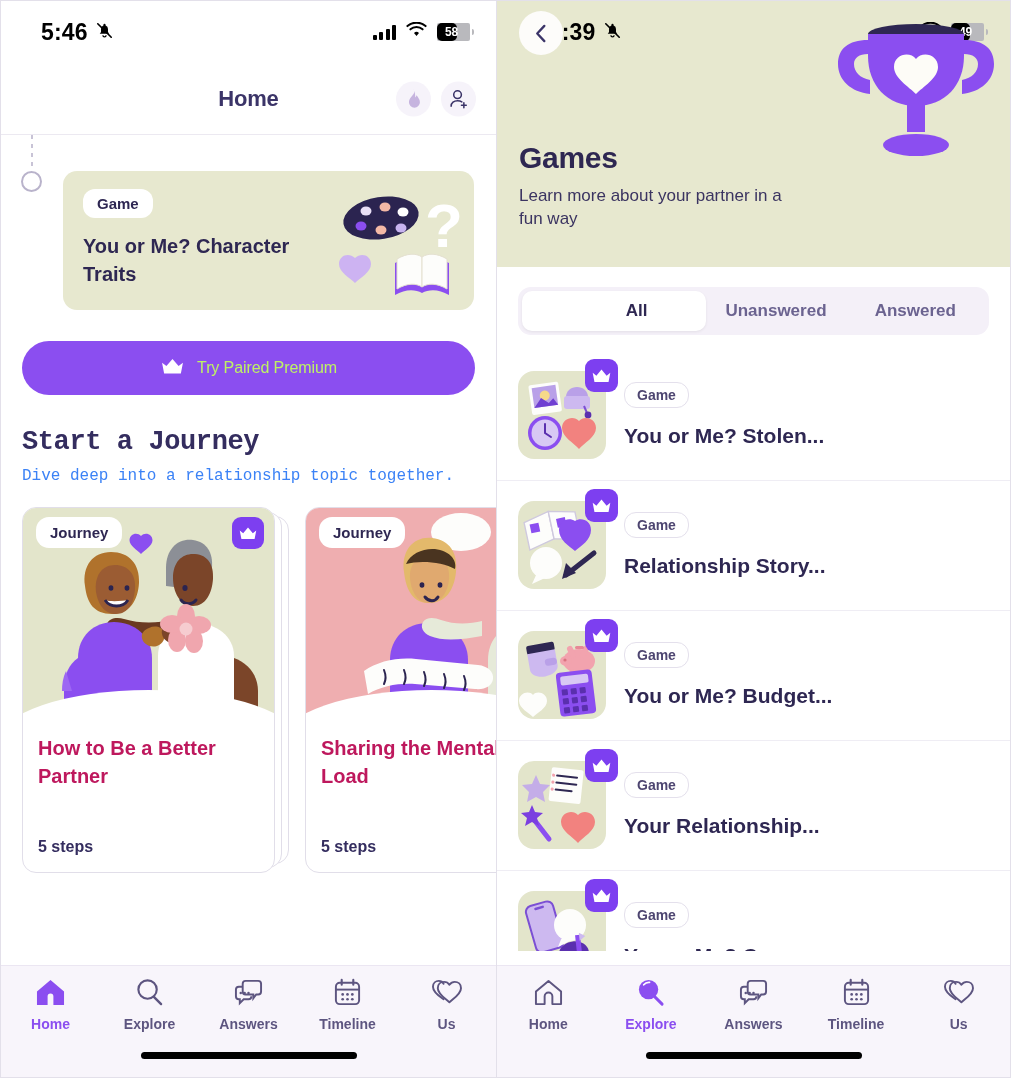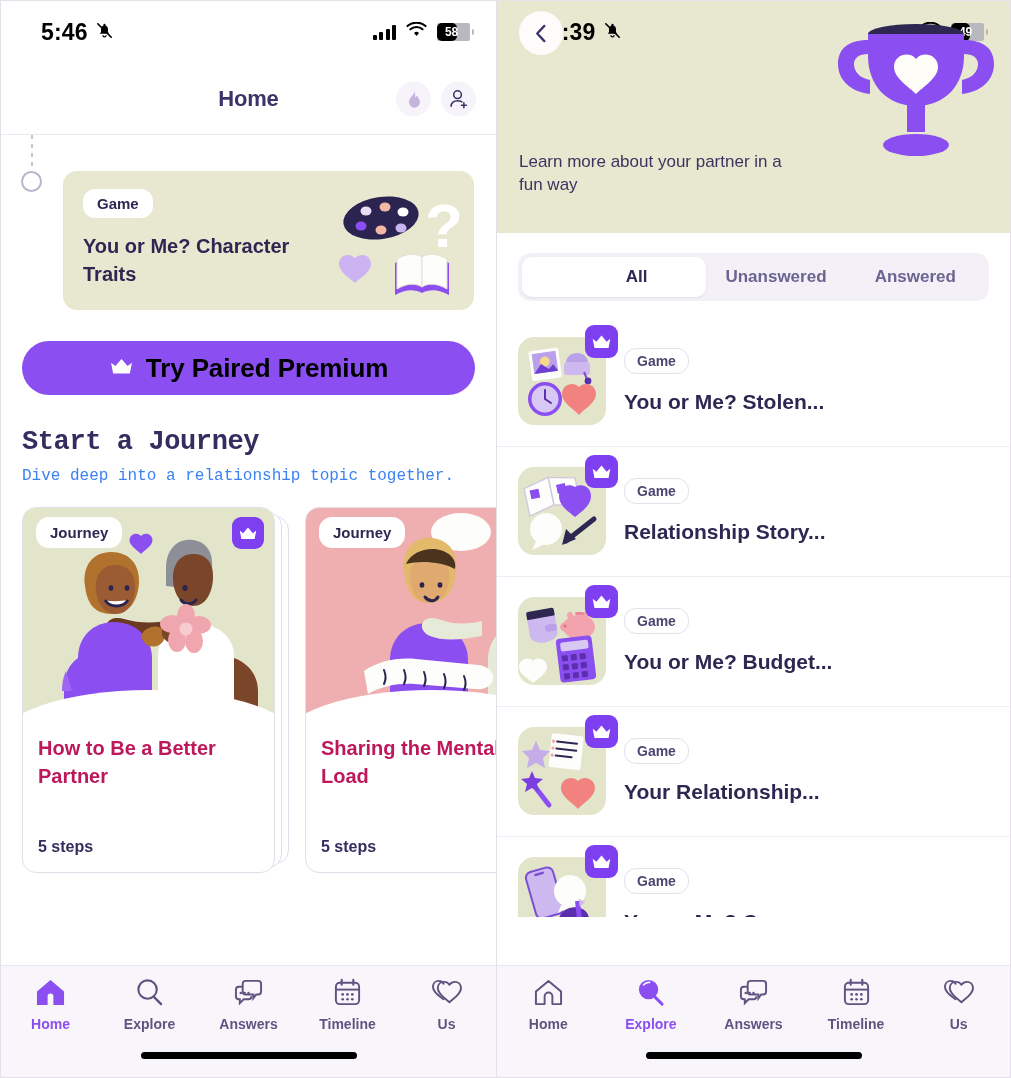--- a/index.html
+++ b/index.html
@@ -142,21 +142,21 @@
   
   .premium-btn {
     margin: 31px 21px 0;
     height: 54px;
     border-radius: 27px;
     background: #8b4ef0;
     display: flex; align-items: center; justify-content: center;
     gap: 12px;
   }
   .premium-label {
-    font-size: 26px; font-weight: 700; color: #000000;
+    font-size: 16px; font-weight: 400; color: #bef264;
     letter-spacing: -.1px;
   }
 
   
   .section {
     padding: 32px 21px 0;
     font-family: Liberation Mono, monospace;
   }
   .section-title {
     font-size: 27px; font-weight: 700; color: #342d5f;
@@ -644,20 +644,21 @@
         <ellipse cx="84" cy="13" rx="48" ry="10" fill="#2e2752"></ellipse>
         <path d="M36 13h96v22c0 29-19 50-48 50S36 64 36 35V13z" fill="#8b4ef0"></path>
         <path d="M36 19C16 19 6 28 6 43c0 16 13 28 32 30v-14c-10-2-16-8-16-16 0-6 5-10 14-10V19z" fill="#8b4ef0"></path>
         <path d="M132 19c20 0 30 9 30 24 0 16-13 28-32 30V59c10-2 16-8 16-16 0-6-5-10-14-10V19z" fill="#8b4ef0"></path>
         <path d="M75 83h18v28H75z" fill="#8b4ef0"></path>
         <ellipse cx="84" cy="124" rx="33" ry="11" fill="#8b4ef0"></ellipse>
         <path d="M84 38c-6-8-22-5-22 8 0 11 15 20 22 27 7-7 22-16 22-27 0-13-16-16-22-8z" fill="#fdfcf7"></path>
       </svg>
 
       <div class="hero-text">
+        <div class="hero-title">Games</div>
         <div class="hero-sub">Learn more about your partner in a fun way</div>
       </div>
     </div>
 
     <div class="seg-wrap">
       <div class="segmented">
         <div class="seg active">All</div>
         <div class="seg">Unanswered</div>
         <div class="seg">Answered</div>
       </div>

